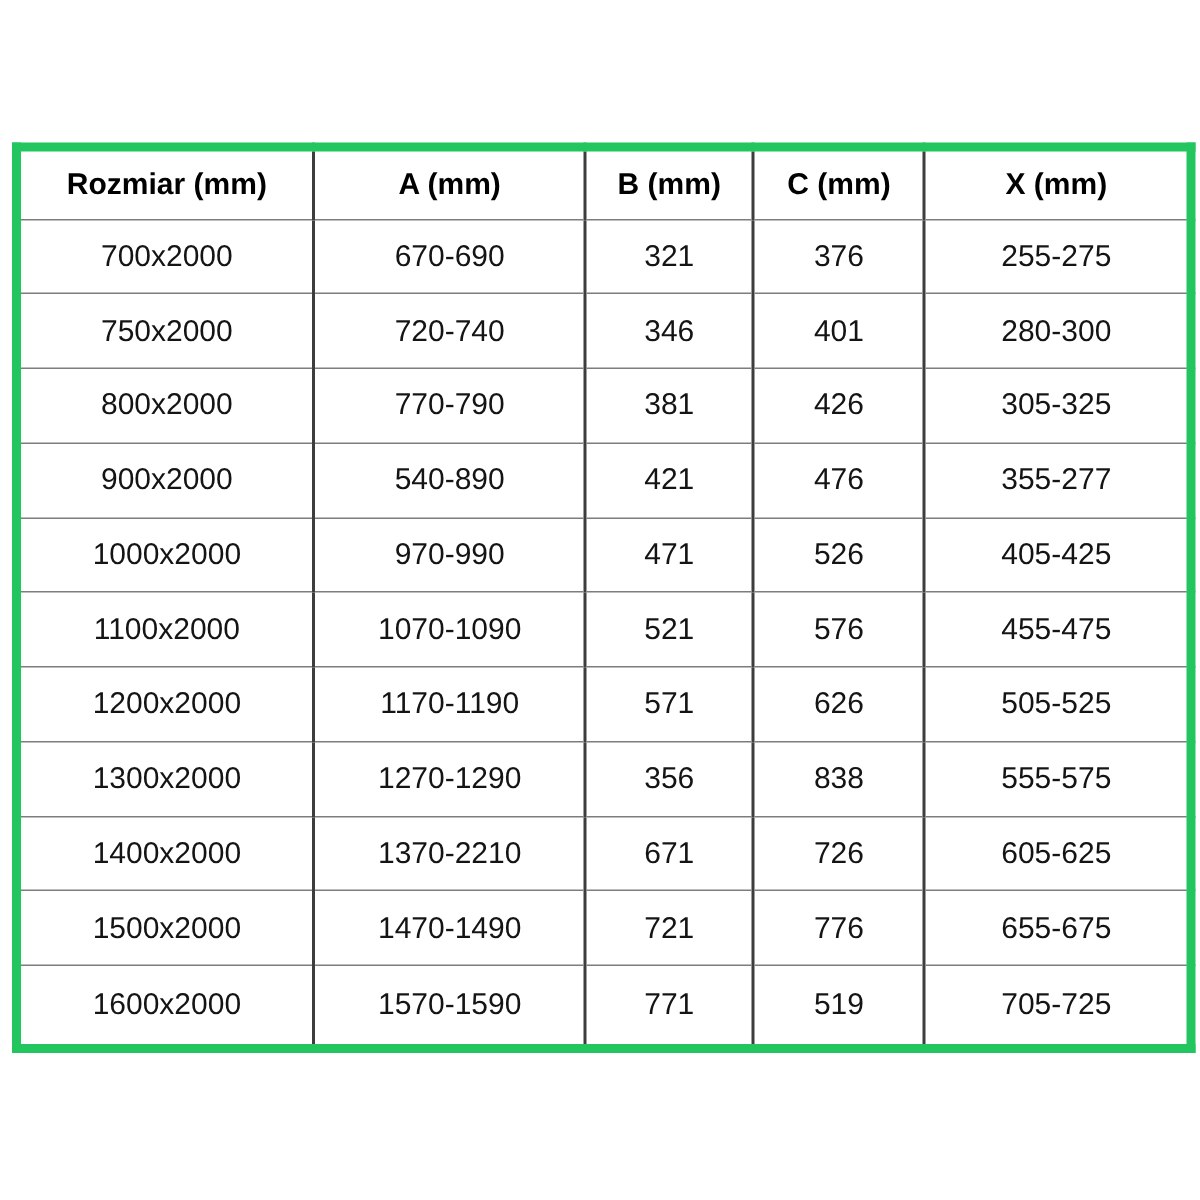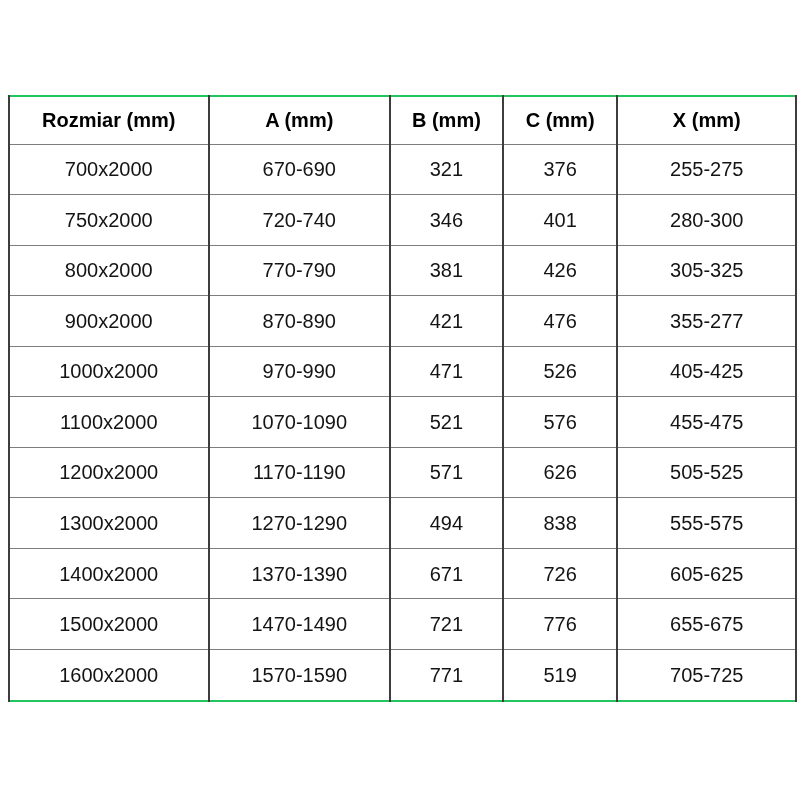--- a/index.html
+++ b/index.html
@@ -19,21 +19,21 @@
     left: 8px;
     top: 95px;
     width: 789px;
     height: 607px;
   }
   table.dim-table {
     width: 100%;
     height: 100%;
     border-collapse: collapse;
     table-layout: fixed;
-    border: 2px solid #22c55e;
+    border: 6px solid #22c55e;
   }
   table.dim-table col.c1 { width: 25.35%; }
   table.dim-table col.c2 { width: 23.07%; }
   table.dim-table col.c3 { width: 14.32%; }
   table.dim-table col.c4 { width: 14.58%; }
   table.dim-table col.c5 { width: 22.68%; }
   table.dim-table th,
   table.dim-table td {
     border-top: 1px solid #7d7d7d;
     border-bottom: 1px solid #7d7d7d;
@@ -92,21 +92,21 @@
         </tr>
         <tr>
           <td>800x2000</td>
           <td>770-790</td>
           <td>381</td>
           <td>426</td>
           <td>305-325</td>
         </tr>
         <tr>
           <td>900x2000</td>
-          <td>870-890</td>
+          <td>540-890</td>
           <td>421</td>
           <td>476</td>
           <td>355-277</td>
         </tr>
         <tr>
           <td>1000x2000</td>
           <td>970-990</td>
           <td>471</td>
           <td>526</td>
           <td>405-425</td>
@@ -121,27 +121,27 @@
         <tr>
           <td>1200x2000</td>
           <td>1170-1190</td>
           <td>571</td>
           <td>626</td>
           <td>505-525</td>
         </tr>
         <tr>
           <td>1300x2000</td>
           <td>1270-1290</td>
-          <td>494</td>
+          <td>356</td>
           <td>838</td>
           <td>555-575</td>
         </tr>
         <tr>
           <td>1400x2000</td>
-          <td>1370-1390</td>
+          <td>1370-2210</td>
           <td>671</td>
           <td>726</td>
           <td>605-625</td>
         </tr>
         <tr>
           <td>1500x2000</td>
           <td>1470-1490</td>
           <td>721</td>
           <td>776</td>
           <td>655-675</td>

